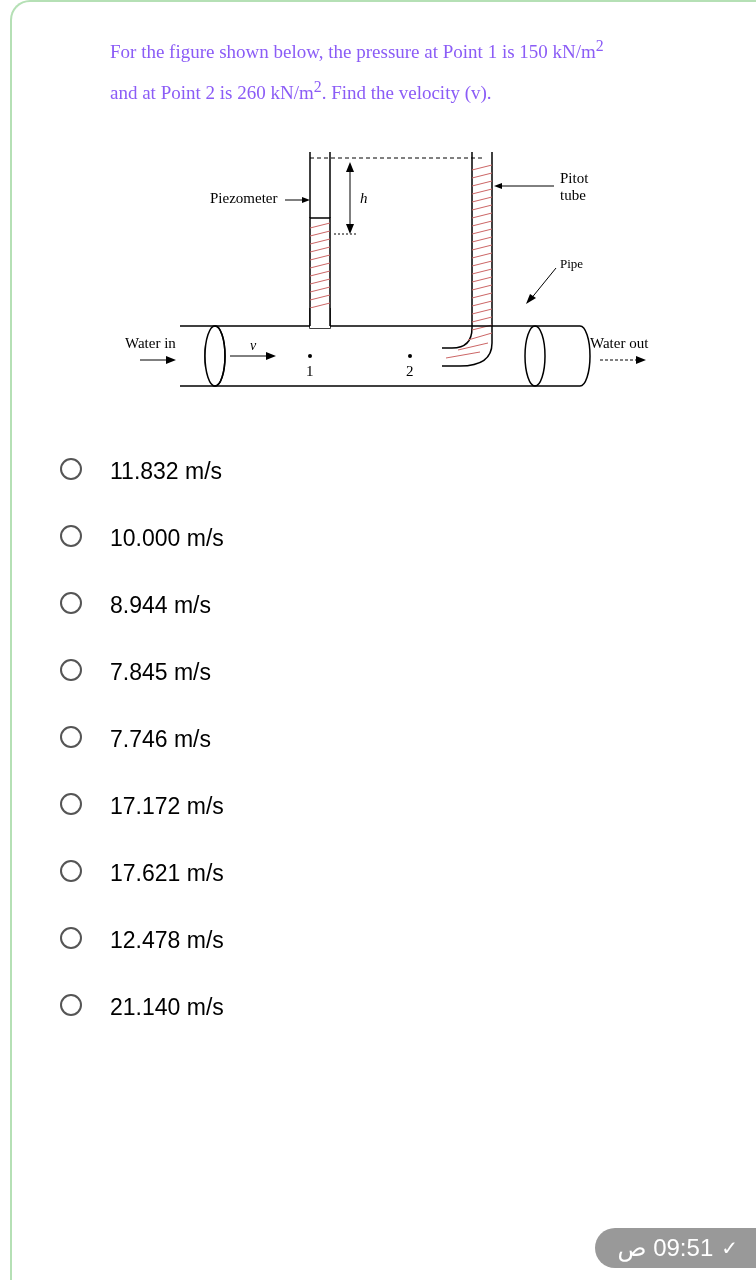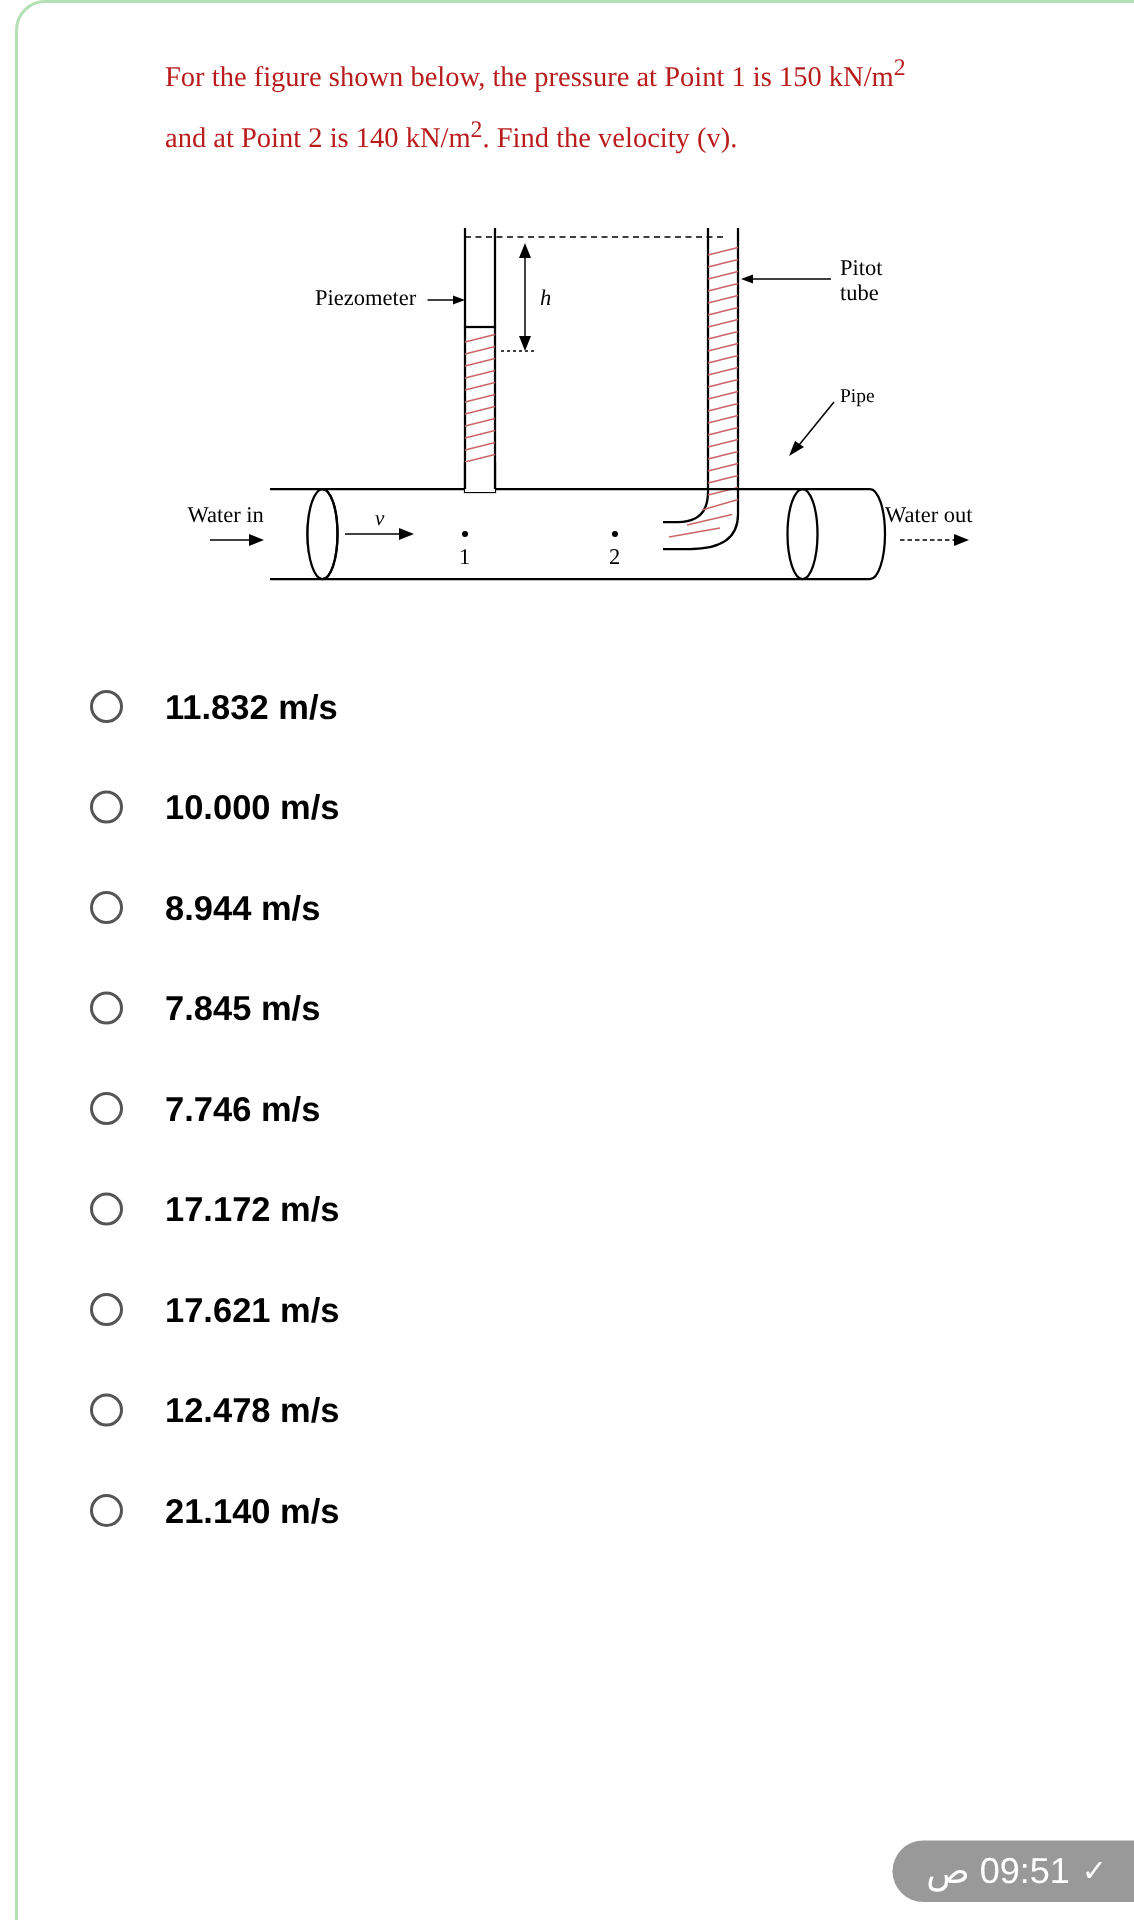--- a/index.html
+++ b/index.html
@@ -10,40 +10,38 @@
     height: 1280px;
     position: relative;
     overflow: hidden;
   }
   .container {
     padding: 30px 40px 0 50px;
   }
   .question-text {
     font-family: "Times New Roman", serif;
     font-size: 19px;
-    color: #b91c1c;
+    color: #8b5cf6;
     line-height: 2;
     margin-bottom: 15px;
     padding-left: 60px;
   }
   .figure {
     padding-left: 60px;
     margin-bottom: 30px;
   }
   .figure svg {
     display: block;
   }
   .options {
     padding-left: 10px;
   }
   .option {
     display: flex;
-    align-items: center;
     margin-bottom: 40px;
-    font-weight: bold;
   }
   .radio {
     width: 22px;
     height: 22px;
     border: 2px solid #555;
     border-radius: 50%;
     margin-right: 28px;
     flex-shrink: 0;
   }
   .option-label {
@@ -78,21 +76,21 @@
 </style>
 </head>
 <body>
 
 <div class="border-frame"></div>
 
 <div class="container">
 
   <div class="question-text">
     <span>For the figure shown below, the pressure at Point 1 is 150 kN/m</span><sup>2</sup><br>
-    <span>and at Point 2 is 140 kN/m</span><sup>2</sup><span>. Find the velocity (v).</span>
+    <span>and at Point 2 is 260 kN/m</span><sup>2</sup><span>. Find the velocity (v).</span>
   </div>
 
   <div class="figure">
     <svg width="560" height="300" viewBox="0 0 560 300">
 
       <line x1="200" y1="30" x2="375" y2="30" stroke="#000" stroke-width="1" stroke-dasharray="4 3"></line>
 
       <line x1="200" y1="24" x2="200" y2="34" stroke="#000" stroke-width="1.5"></line>
       <line x1="220" y1="24" x2="220" y2="34" stroke="#000" stroke-width="1.5"></line>
 

